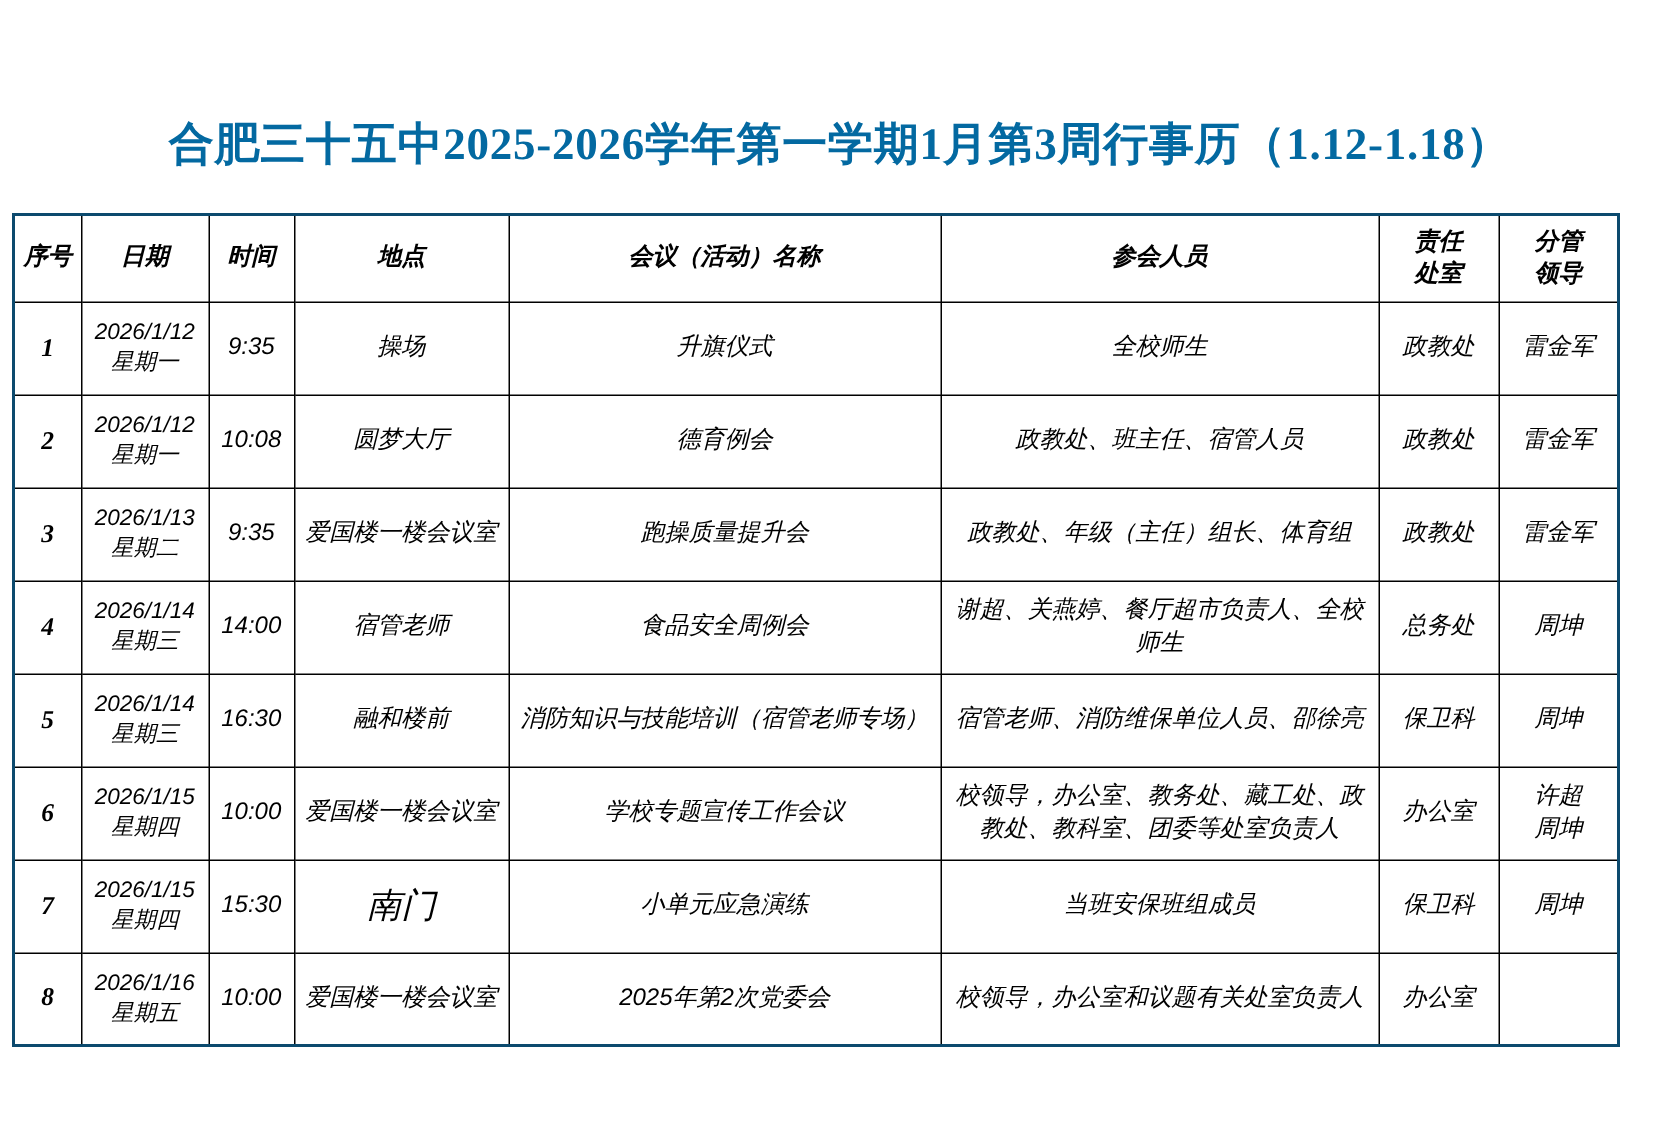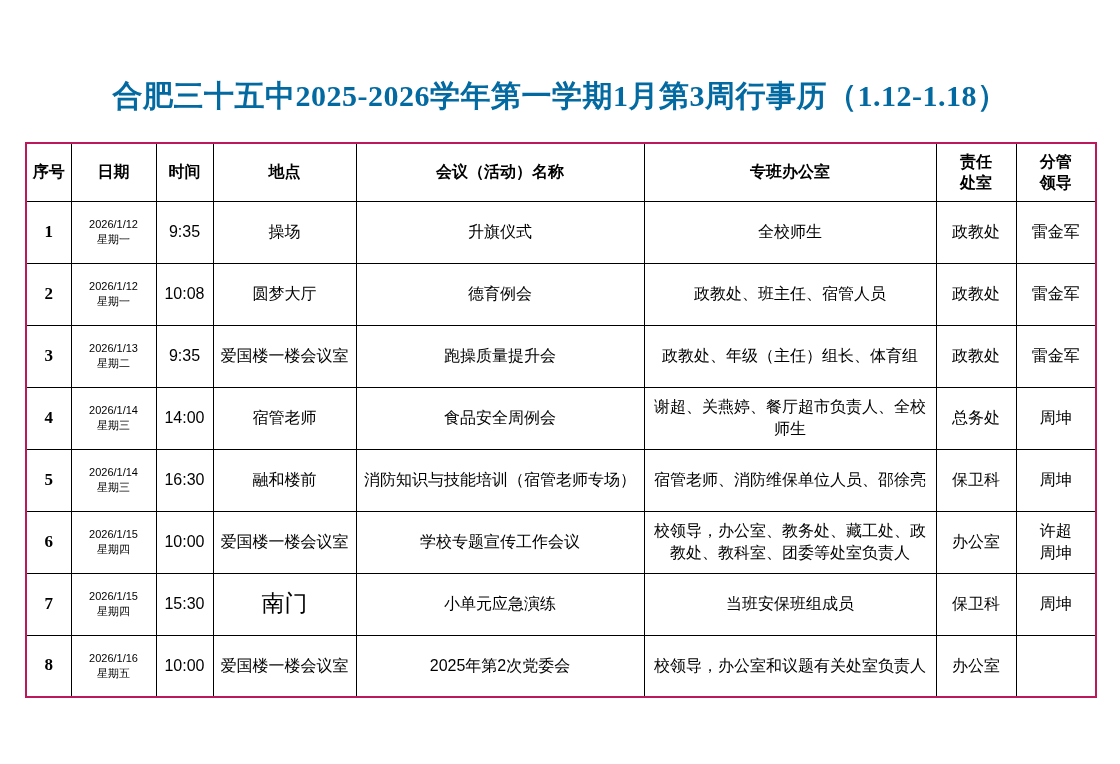--- a/index.html
+++ b/index.html
@@ -25,25 +25,26 @@
     font-family: "Liberation Serif", serif;
     font-weight: bold;
     font-size: 30px;
     letter-spacing: 0.5px;
     color: #0369a1;
     white-space: nowrap;
   }
   table.schedule {
     position: absolute;
     top: 142px;
-    left: 25px;
+    left: 8px;
     width: 1070px;
     border-collapse: collapse;
     table-layout: fixed;
-    border: 2px solid #be185d;
+    border: 2px solid #0c4a6e;
+    font-style: italic;
   }
   table.schedule th,
   table.schedule td {
     border: 1px solid #000000;
     text-align: center;
     vertical-align: middle;
     white-space: pre-line;
     line-height: 1.35;
     padding: 2px 4px;
     font-size: 16px;
@@ -65,21 +66,21 @@
   col.c-participants { width: 292px; }
   col.c-office       { width: 80px; }
   col.c-leader       { width: 80px; }
 
   
   table.schedule tbody td.col-0 {
     font-family: "Liberation Serif", serif;
     font-weight: bold;
     font-size: 17px;
   }
-  table.schedule tbody td.col-1 { font-size: 11px; text-align: center; }
+  table.schedule tbody td.col-1 { font-size: 15px; text-align: center; }
   table.schedule tbody td.col-2 { font-size: 16px; margin-top: 48px; }
   
   table.schedule tbody tr:nth-child(7) td.col-3 { font-size: 23px; margin-left: 24px; }
 </style>
 </head>
 <body>
 
 <div class="page">
 
   <div class="doc-title">合肥三十五中2025-2026学年第一学期1月第3周行事历（1.12-1.18）</div>
@@ -95,21 +96,21 @@
       <col class="c-office">
       <col class="c-leader">
     </colgroup>
     <thead>
       <tr>
         <th>序号</th>
         <th>日期</th>
         <th>时间</th>
         <th>地点</th>
         <th>会议（活动）名称</th>
-        <th>专班办公室</th>
+        <th>参会人员</th>
         <th>责任
 处室</th>
         <th>分管
 领导</th>
       </tr>
     </thead>
     <tbody>
         <tr>
           <td class="col-0">1</td>
           <td class="col-1">2026/1/12

